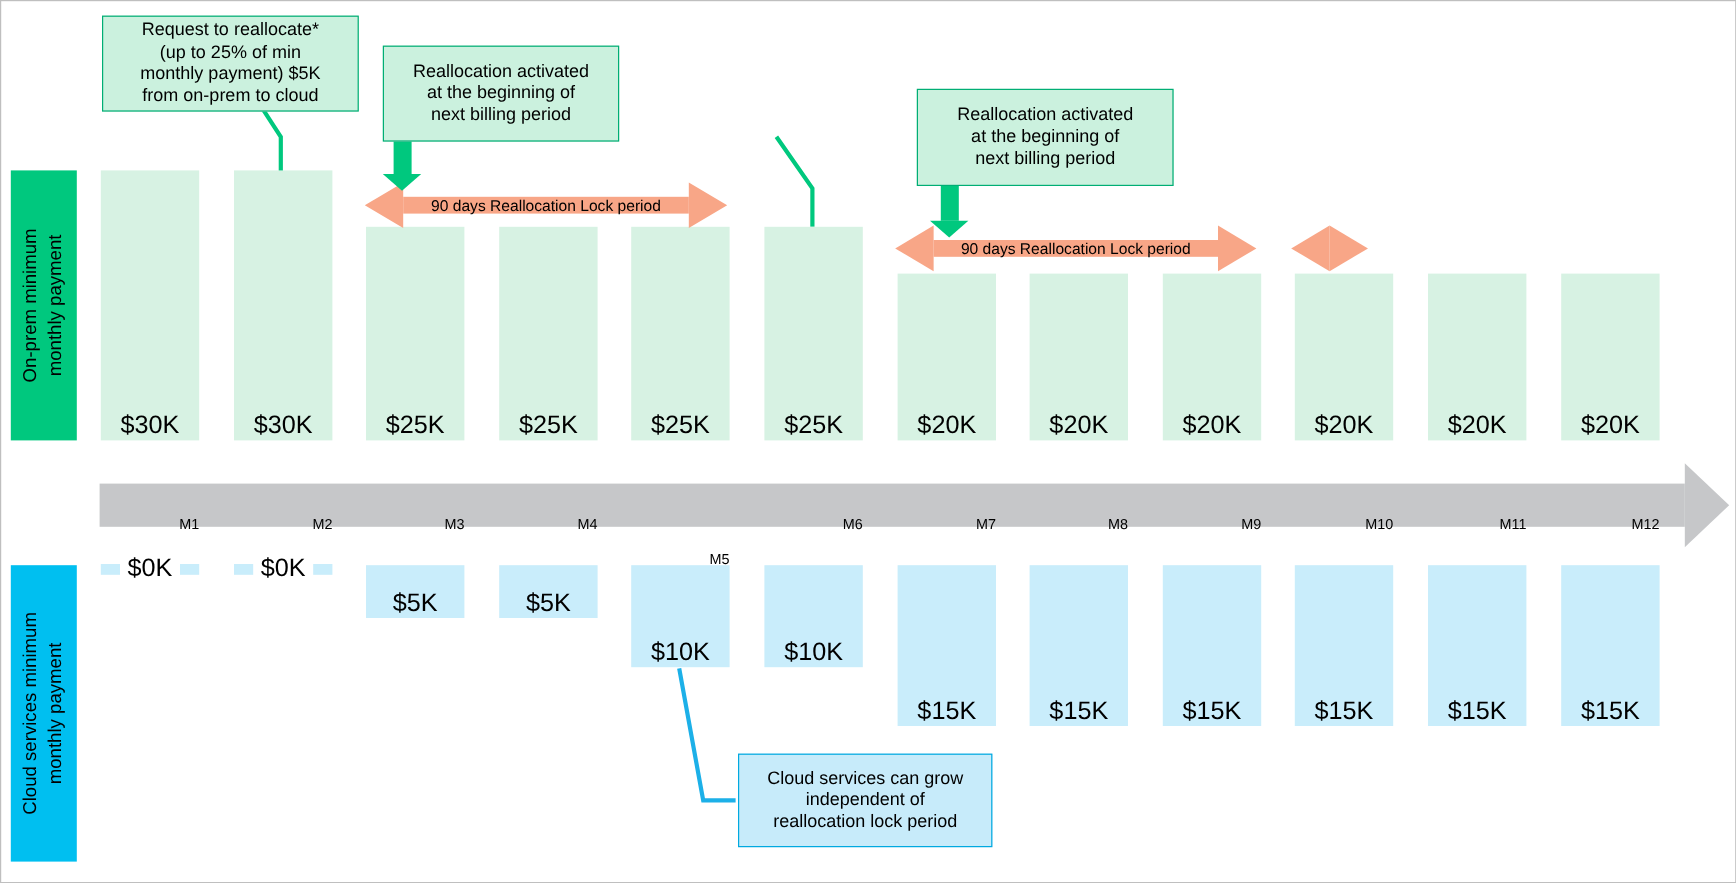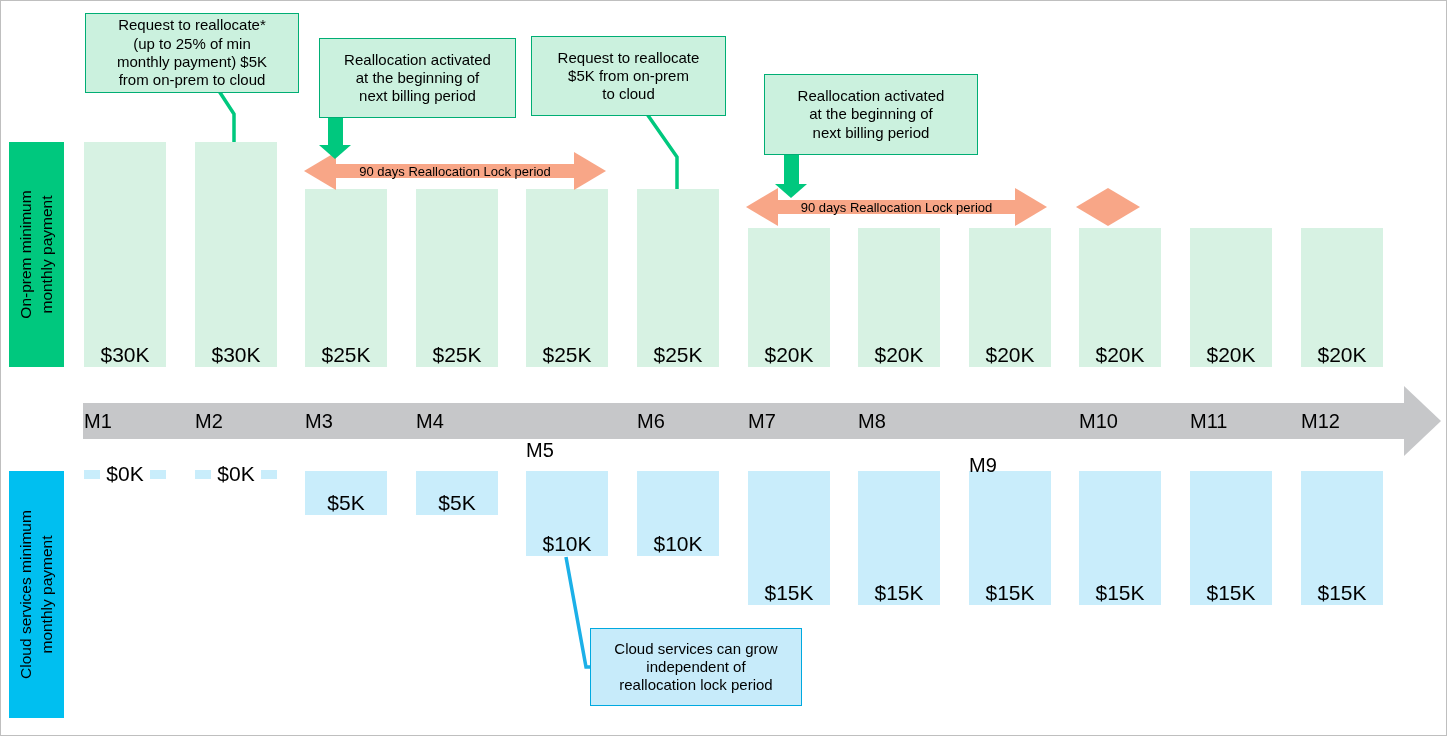--- a/index.html
+++ b/index.html
@@ -22,31 +22,31 @@
   
   .bar { position:absolute; display:flex; align-items:flex-end; justify-content:center; font-size:21px; }
   .bar.op { background:var(--green-light); }
   .bar.cl { background:var(--cyan-light); }
   .zero-label { position:absolute; display:flex; align-items:center; justify-content:center; font-size:21px; }
   .zero-label span { background:#fff; padding:0 6px; }
   
   #timeline-band { position:absolute; left:82px; top:402px; width:1321px; height:36px; background:var(--gray); }
   #timeline-head { position:absolute; left:1403px; top:385px; width:0; height:0;
     border-top:35px solid transparent; border-bottom:35px solid transparent; border-left:37px solid var(--gray); }
-  .month { position:absolute; top:402px; height:36px; width:82px; line-height:36px; text-align:left; font-size:20px; }
+  .month { position:absolute; top:418px; height:36px; width:82px; line-height:36px; text-align:right; font-size:12px; }
   
   .callout { position:absolute; display:flex; align-items:center; justify-content:center;
     text-align:center; white-space:pre-line; font-size:15px; line-height:1.22; }
   .callout.green { background:var(--green-pale); border:1.5px solid var(--green-border); }
   .callout.blue  { background:var(--cyan-pale);  border:1.5px solid var(--cyan-border); }
   #callout-reallocate-1 { left:84px;  top:12px;  width:212px; height:78px; }
   #callout-activation-1 { left:318px; top:37px;  width:195px; height:78px; }
   #callout-reallocate-2 { left:530px; top:35px;  width:193px; height:78px; }
   #callout-activation-2 { left:763px; top:73px;  width:212px; height:79px; }
-  #callout-cloud-growth { left:589px; top:627px; width:210px; height:76px; }
+  #callout-cloud-growth { left:614px; top:627px; width:210px; height:76px; }
   
   .lock-arrow { position:absolute; height:38px; display:flex; align-items:center; }
   .lock-arrow .hl { width:0; height:0; border-top:19px solid transparent; border-bottom:19px solid transparent; border-right:32px solid var(--orange); }
   .lock-arrow .hr { width:0; height:0; border-top:19px solid transparent; border-bottom:19px solid transparent; border-left:32px solid var(--orange); }
   .lock-arrow .body { flex:1; height:14px; background:var(--orange); display:flex; align-items:center; justify-content:center;
     font-size:13px; white-space:nowrap; overflow:visible; }
   #lock-arrow-1 { left:303px;  top:151px; width:302px; }
   #lock-arrow-2 { left:745px;  top:187px; width:301px; }
   #lock-arrow-3 { left:1075px; top:187px; width:303px; }
   
@@ -161,21 +161,21 @@
   <div id="timeline-head"></div>
   <div id="months">
       <div class="month" style="left: 83px;">M1</div>
       <div class="month" style="left: 194px;">M2</div>
       <div class="month" style="left: 304px;">M3</div>
       <div class="month" style="left: 415px;">M4</div>
       <div class="month" style="left: 525px; margin-top: 29px;">M5</div>
       <div class="month" style="left: 636px;">M6</div>
       <div class="month" style="left: 747px;">M7</div>
       <div class="month" style="left: 857px;">M8</div>
-      <div class="month" style="left: 968px; margin-top: 44px;">M9</div>
+      <div class="month" style="left: 968px;">M9</div>
       <div class="month" style="left: 1078px;">M10</div>
       <div class="month" style="left: 1189px;">M11</div>
       <div class="month" style="left: 1300px;">M12</div>
     </div>
 
   <div id="lock-arrow-1" class="lock-arrow">
     <div class="hl"></div>
     <div class="body">90 days Reallocation Lock period</div>
     <div class="hr"></div>
   </div>
@@ -198,22 +198,19 @@
     <div class="head"></div>
   </div>
 
   <div id="callout-reallocate-1" class="callout green">Request to reallocate*
 (up to 25% of min
 monthly payment) $5K
 from on-prem to cloud</div>
   <div id="callout-activation-1" class="callout green">Reallocation activated
 at the beginning of
 next billing period</div>
-  <div id="callout-reallocate-2" class="callout green">Request to reallocate
-$5K from on-prem
-to cloud</div>
   <div id="callout-activation-2" class="callout green">Reallocation activated
 at the beginning of
 next billing period</div>
   <div id="callout-cloud-growth" class="callout blue">Cloud services can grow
 independent of
 reallocation lock period</div>
 </div>
 
 </body></html>

